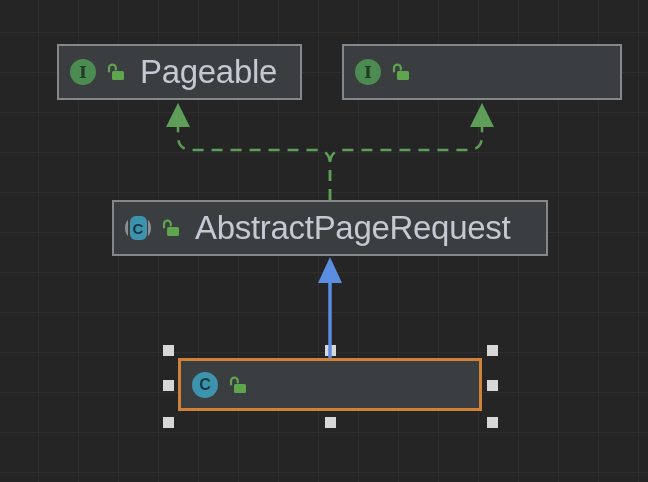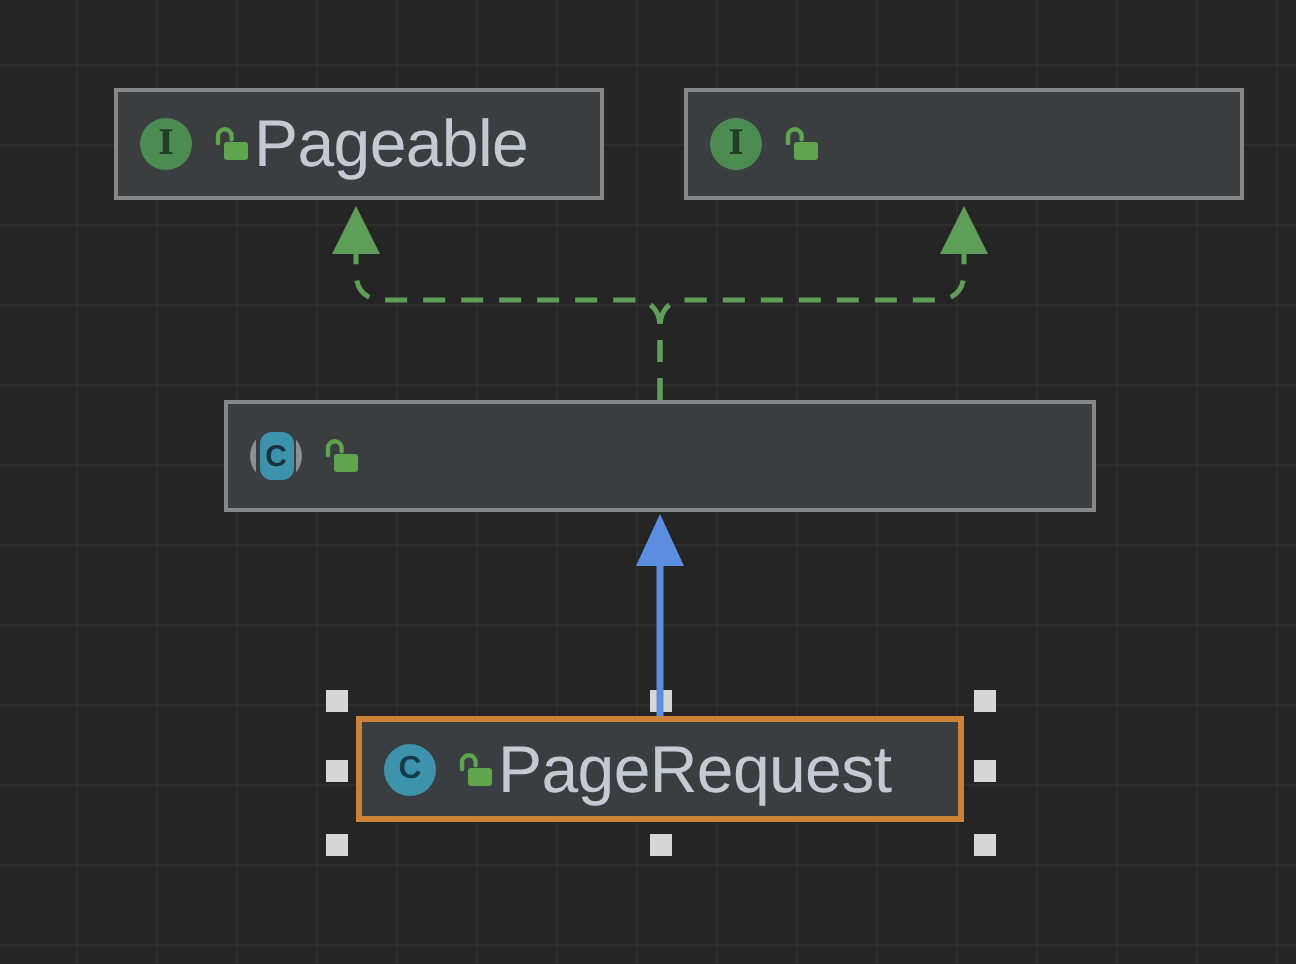--- a/index.html
+++ b/index.html
@@ -33,21 +33,21 @@
     border: 2px solid #85888a;
     padding-left: 11px;
     cursor: default;
   }
   .node.selected { border: 3px solid #ce8238; }
 
   .node .label {
     color: #c4c9d2;
     font-size: 33px;
     letter-spacing: -0.3px;
-    margin-left: 0;
+    margin-left: 13px;
     white-space: nowrap;
   }
 
   
   .badge {
     position: relative;
     width: 26px; height: 26px;
     flex: 0 0 26px;
     display: flex; align-items: center; justify-content: center;
   }
@@ -154,26 +154,26 @@
       <span class="paren-ring"></span>
       <span class="paren-gap"></span>
       <span class="abs-rect">
         <span>C</span>
       </span>
     </span>
     <svg class="lock" viewBox="0 0 22 22">
       <rect x="7" y="10" width="12" height="9" rx="1.5" fill="#5ea54e"></rect>
       <path d="M4 10.5 V7 a3.4 3.4 0 0 1 6.8 0 V8.6" stroke="#5ea54e" stroke-width="2.2" fill="none" stroke-linecap="round"></path>
     </svg>
+    <span class="label">AbstractPageRequest</span>
   </div>
 
   <div class="node selected" style="left:178px; top:358px; width:304px; height:53px;">
     <span class="badge badge-class">
       <span>C</span>
     </span>
     <svg class="lock" viewBox="0 0 22 22">
       <rect x="7" y="10" width="12" height="9" rx="1.5" fill="#5ea54e"></rect>
       <path d="M4 10.5 V7 a3.4 3.4 0 0 1 6.8 0 V8.6" stroke="#5ea54e" stroke-width="2.2" fill="none" stroke-linecap="round"></path>
     </svg>
-    <span class="label">PageRequest</span>
   </div>
 
 </div>
 
 </body></html>

